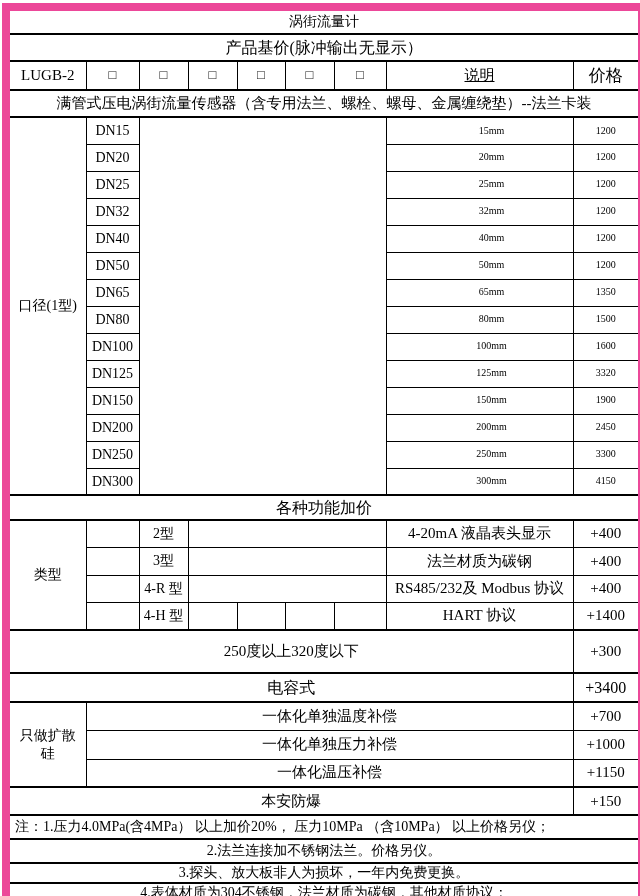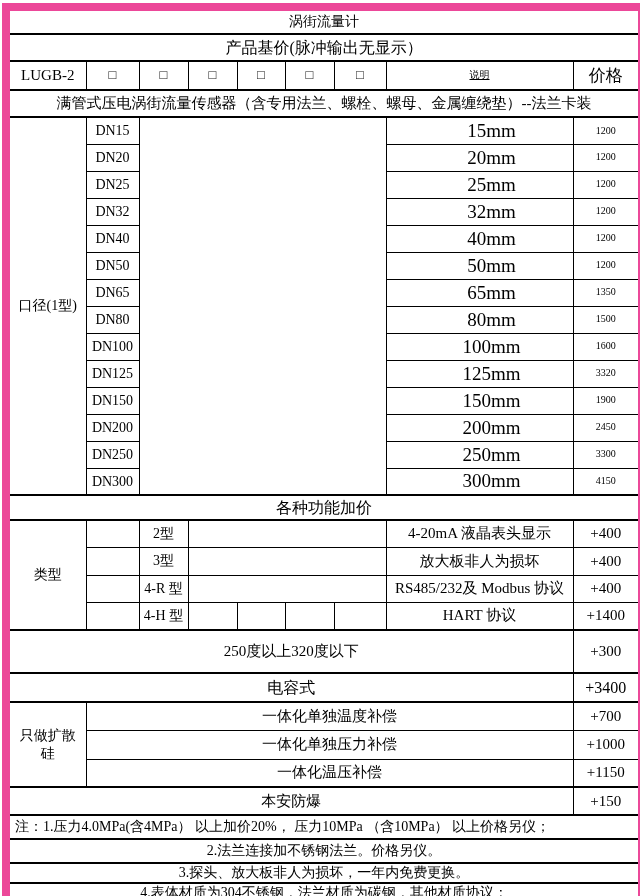--- a/index.html
+++ b/index.html
@@ -17,25 +17,25 @@
     border:1px solid #000;
     text-align:center;vertical-align:middle;
     padding:0;font-size:14px;line-height:1.25;
     overflow:hidden;white-space:nowrap;
   }
   tr.sec td{border-top-width:2px;}
   td.title{font-size:14px;}
   td.sub{font-size:16px;}
   td.model{font-size:15px;}
   td.chk{font-size:13px;color:#111;}
-  td.hdr-desc{font-size:10px;text-decoration:underline;}
+  td.hdr-desc{font-size:15px;text-decoration:underline;}
   td.hdr-price{font-size:17px;}
   td.sensor{font-size:15px;}
   td.code{font-size:14px;margin-top:28px;}
-  td.mm{font-size:19px;padding-left:24px;}
+  td.mm{font-size:10px;padding-left:24px;}
   td.price{font-size:10px;}
   td.addon-h{font-size:16px;}
   td.glabel{font-size:14px;white-space:normal;padding:8px 8px;}
   td.tname{font-size:14px;}
   td.tdesc{font-size:15px;}
   td.tprice{font-size:15px;margin-left:14px;}
   td.big{font-size:16px;}
   td.note{font-size:14px;}
   td.note-left{text-align:left;padding-left:5px;}
 </style>
@@ -163,21 +163,21 @@
     <td></td>
     <td class="tname">2型</td>
     <td colspan="4"></td>
     <td class="tdesc">4-20mA 液晶表头显示</td>
     <td class="tprice">+400</td>
   </tr>
   <tr style="height:28px">
     <td></td>
     <td class="tname">3型</td>
     <td colspan="4"></td>
-    <td class="tdesc">放大板非人为损坏</td>
+    <td class="tdesc">法兰材质为碳钢</td>
     <td class="tprice">+400</td>
   </tr>
   <tr style="height:27px">
     <td></td>
     <td class="tname">4-R 型</td>
     <td colspan="4"></td>
     <td class="tdesc">RS485/232及 Modbus 协议</td>
     <td class="tprice">+400</td>
   </tr>
   <tr style="height:28px">

